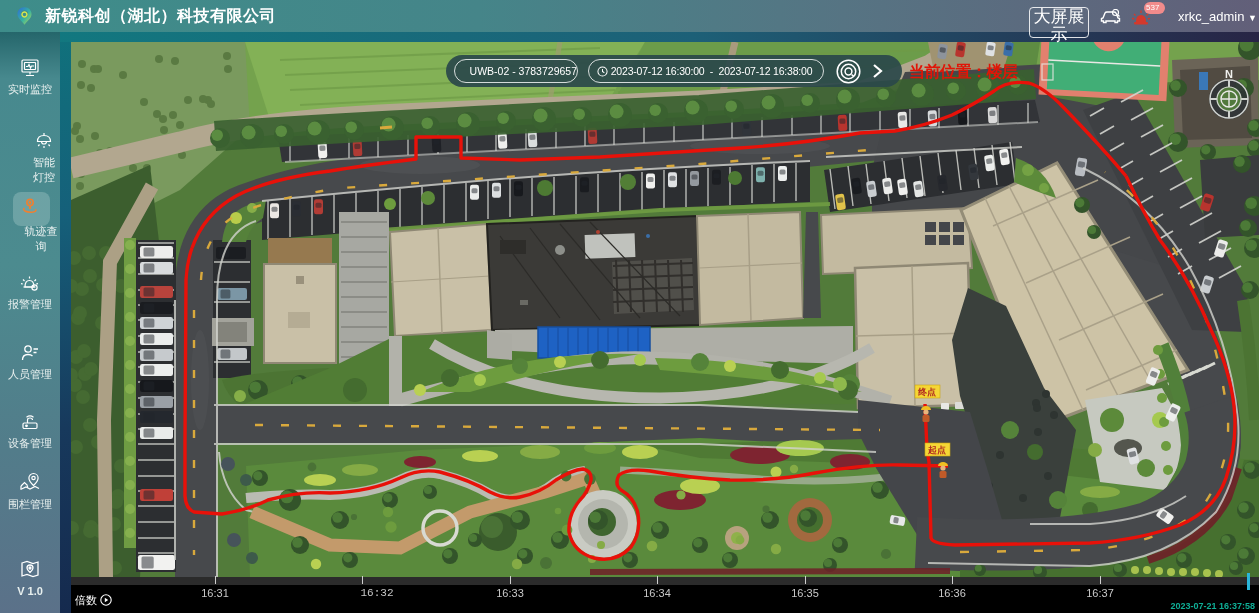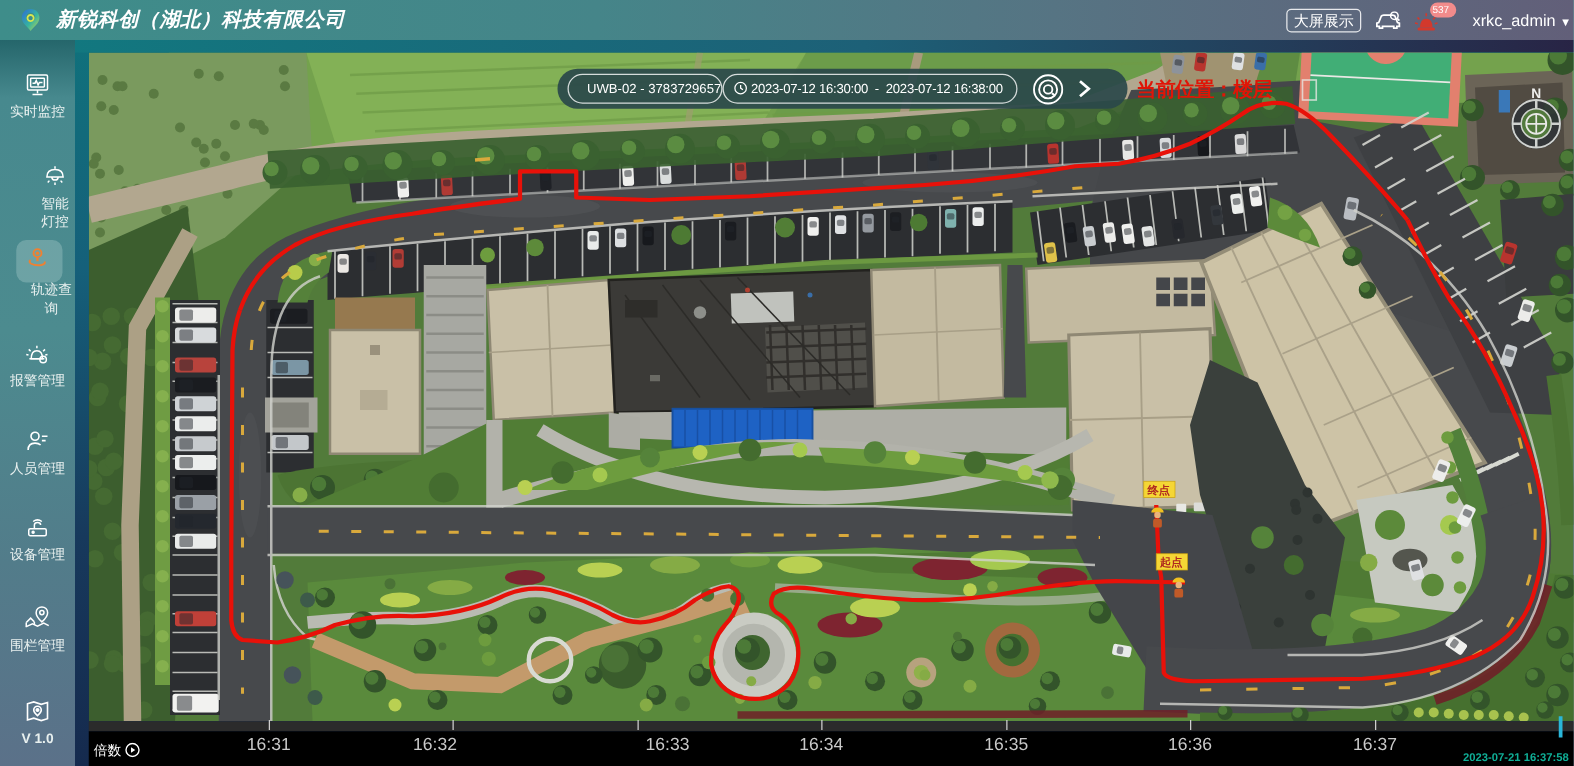--- a/index.html
+++ b/index.html
@@ -4,37 +4,37 @@
 <style>
   * { margin:0; padding:0; box-sizing:border-box; }
   html,body { width:1259px; height:613px; overflow:hidden; font-family:"Liberation Sans", sans-serif; }
   #app { position:relative; width:1259px; height:613px; background:linear-gradient(180deg,#0f747c 0%,#15607a 35%,#17395c 70%,#152a4e 100%); }
   #topband { position:absolute; left:0; top:32px; width:1259px; height:10px;
              background:linear-gradient(90deg,#117a80 0%,#1d6077 55%,#282445 100%); }
   
   #hdr { position:absolute; left:0; top:0; width:1259px; height:32px;
          background:linear-gradient(90deg,#3e8d8a 0%,#458589 38%,#567483 67%,#625f79 100%);
          display:flex; align-items:center; }
-  #hdr .title { color:#fff; font-size:16px; font-weight:bold; margin-left:11px; letter-spacing:0.5px;font-style:italic; }
-  #bigbtn { position:absolute; left:1029px; top:7px; width:60px; height:19px; border:1px solid rgba(255,255,255,.85);
-            border-radius:4px; color:#fff; font-size:12px; text-align:center; line-height:18px; }
+  #hdr .title { color:#fff; font-size:16px; font-weight:bold; margin-left:11px; letter-spacing:0.5px; }
+  #bigbtn { position:absolute; left:1029px; top:7px; width:60px; height:31px; border:1px solid rgba(255,255,255,.85);
+            border-radius:4px; color:#fff; font-size:17px; text-align:center; line-height:18px; }
   #uname { position:absolute; left:1178px; top:9px; color:#fff; font-size:13px; }
   #badge { position:absolute; left:1144px; top:2px; min-width:21px; height:12px; background:#f28b8b; border-radius:6px;
            color:#fff; font-size:8px; line-height:12px; padding:0 2px; }
   
   #side { position:absolute; left:0; top:32px; width:60px; height:581px;
           background:linear-gradient(180deg,#25666b 0%,#47898e 8%,#4c8b8f 40%,#527c8a 72%,#5b7189 100%); }
   .mi { position:absolute; left:0; width:60px; text-align:center; color:#e8f0ef; font-size:11px; }
   .mi svg { display:block; margin:0 auto 3px; }
   .active-tile { position:absolute; left:13px; width:37px; height:34px; background:rgba(182,215,212,.32); border-radius:8px; }
   
   #ruler { position:absolute; left:71px; top:577px; width:1188px; height:8px; background:#2b2b2b; }
   #tl { position:absolute; left:71px; top:585px; width:1188px; height:28px; background:#000; }
   .tick { position:absolute; top:-9px; width:1px; height:8px; background:#cfcfcf; }
-  .tlab { position:absolute; top:2px; width:40px; margin-left:-20px; text-align:center; color:#c9c9c9; font-size:14px; }
+  .tlab { position:absolute; top:2px; width:40px; margin-left:-20px; text-align:center; color:#c9c9c9; font-size:11px; }
   #speed { position:absolute; left:4px; top:8px; color:#fff; font-size:11px; }
   #stamp { position:absolute; right:4px; top:16px; color:#0fae96; font-size:9px; font-weight:bold; }
   #playhead { position:absolute; left:1176px; top:-12px; width:3px; height:17px; background:#2ab6d9; }
   
   #map { position:absolute; left:71px; top:42px; width:1188px; height:535px; overflow:hidden; }
   
   #sbar { position:absolute; left:446px; top:55px; width:456px; height:32px; white-space:nowrap; background:rgba(42,72,74,.92);
           border-radius:16px; display:flex; align-items:center; color:#fff; }
   .pill { border:1px solid rgba(255,255,255,.8); border-radius:13px; height:24px; line-height:22px; font-size:10.5px; white-space:nowrap; overflow:hidden; }
   #curloc { position:absolute; left:909px; top:62px; color:#e01507; font-size:16px; font-weight:bold; letter-spacing:-0.5px; }
@@ -1165,21 +1165,21 @@
           <g fill="none" stroke="#fff" stroke-width="1.2">
             <rect x="4" y="12" width="14" height="5.5" rx="1.2"></rect>
             <path d="M8.5 12 L8.5 9 Q8.5 7 11 7 Q13.5 7 13.5 9"></path>
             <path d="M7.5 6.2 Q11 3.6 14.5 6.2"></path>
             <circle cx="7.5" cy="14.8" r="0.8" fill="#fff"></circle>
           </g>
         </svg>
       设备管理
     </div>
 
-    <div class="mi" style="top:450px;">
+    <div class="mi" style="top:438px;">
       <svg width="24" height="24" viewBox="0 0 24 24">
           <g fill="none" stroke="#fff" stroke-width="1.2">
             <path d="M15.5 3.5 a4.6 4.6 0 0 1 4.6 4.6 c0 3.2-4.6 7.4-4.6 7.4 s-4.6-4.2-4.6-7.4 a4.6 4.6 0 0 1 4.6-4.6 Z"></path>
             <circle cx="15.5" cy="8" r="1.7"></circle>
             <path d="M3 16 L6.5 12.5 L9.5 15.5"></path>
             <path d="M2.5 19.5 L8 17 L12 19 L17 16.5 L21 18.5"></path>
             <path d="M3 16 L3 19 M9.5 15.5 L9.5 17.8"></path>
           </g>
         </svg>
       围栏管理
@@ -1201,42 +1201,42 @@
 
   <div id="tl">
     <div class="tick" style="left:144px;"></div>
       <div class="tick" style="left:291px;"></div>
     <div class="tick" style="left:439px;"></div>
       <div class="tick" style="left:586px;"></div>
     <div class="tick" style="left:734px;"></div>
       <div class="tick" style="left:881px;"></div>
     <div class="tick" style="left:1029px;"></div>
     <div class="tlab" style="left:144px;">16:31</div>
-      <div class="tlab" style="left:277px;">16:32</div>
-    <div class="tlab" style="left:463px;">16:33</div>
+      <div class="tlab" style="left:306px;font-family:Liberation Mono, monospace;">16:32</div>
+    <div class="tlab" style="left:439px;">16:33</div>
       <div class="tlab" style="left:586px;">16:34</div>
     <div class="tlab" style="left:734px;">16:35</div>
       <div class="tlab" style="left:881px;">16:36</div>
     <div class="tlab" style="left:1029px;">16:37</div>
 
     <div id="speed">倍数 <svg width="12" height="12" viewBox="0 0 12 12" style="vertical-align:-2px">
           <circle cx="6" cy="6" r="5.2" fill="none" stroke="#fff" stroke-width="1.1"></circle>
           <path d="M4.8 3.8 L8.2 6 L4.8 8.2 Z" fill="#fff"></path>
         </svg></div>
 
     <div id="stamp">2023-07-21 16:37:58</div>
 
     <div id="playhead"></div>
   </div>
 
   <div id="sbar">
 
     <div class="pill" style="width:124px; margin-left:8px; text-align:right;">UWB-02 - 3783729657</div>
 
-    <div class="pill" style="width:236px; padding-left:8px; letter-spacing:-0.2px;">
+    <div class="pill" style="width:236px; margin-left:10px; padding-left:8px; letter-spacing:-0.2px;">
       <svg width="11" height="11" viewBox="0 0 12 12" style="vertical-align:-1.5px">
           <circle cx="6" cy="6" r="5" fill="none" stroke="#fff" stroke-width="1.1"></circle>
           <path d="M6 3.2 L6 6 L8 7.4" fill="none" stroke="#fff" stroke-width="1.1"></path>
         </svg>
       2023-07-12 16:30:00&nbsp;&nbsp;-&nbsp;&nbsp;2023-07-12&nbsp;16:38:00
     </div>
 
     <svg width="25" height="25" viewBox="0 0 25 25" style="margin-left:12px;flex-shrink:0;">
       <circle cx="12.5" cy="12.5" r="11.3" fill="none" stroke="#fff" stroke-width="1.5"></circle>
       <circle cx="12.5" cy="12.5" r="7.2" fill="none" stroke="#fff" stroke-width="1.5"></circle>

